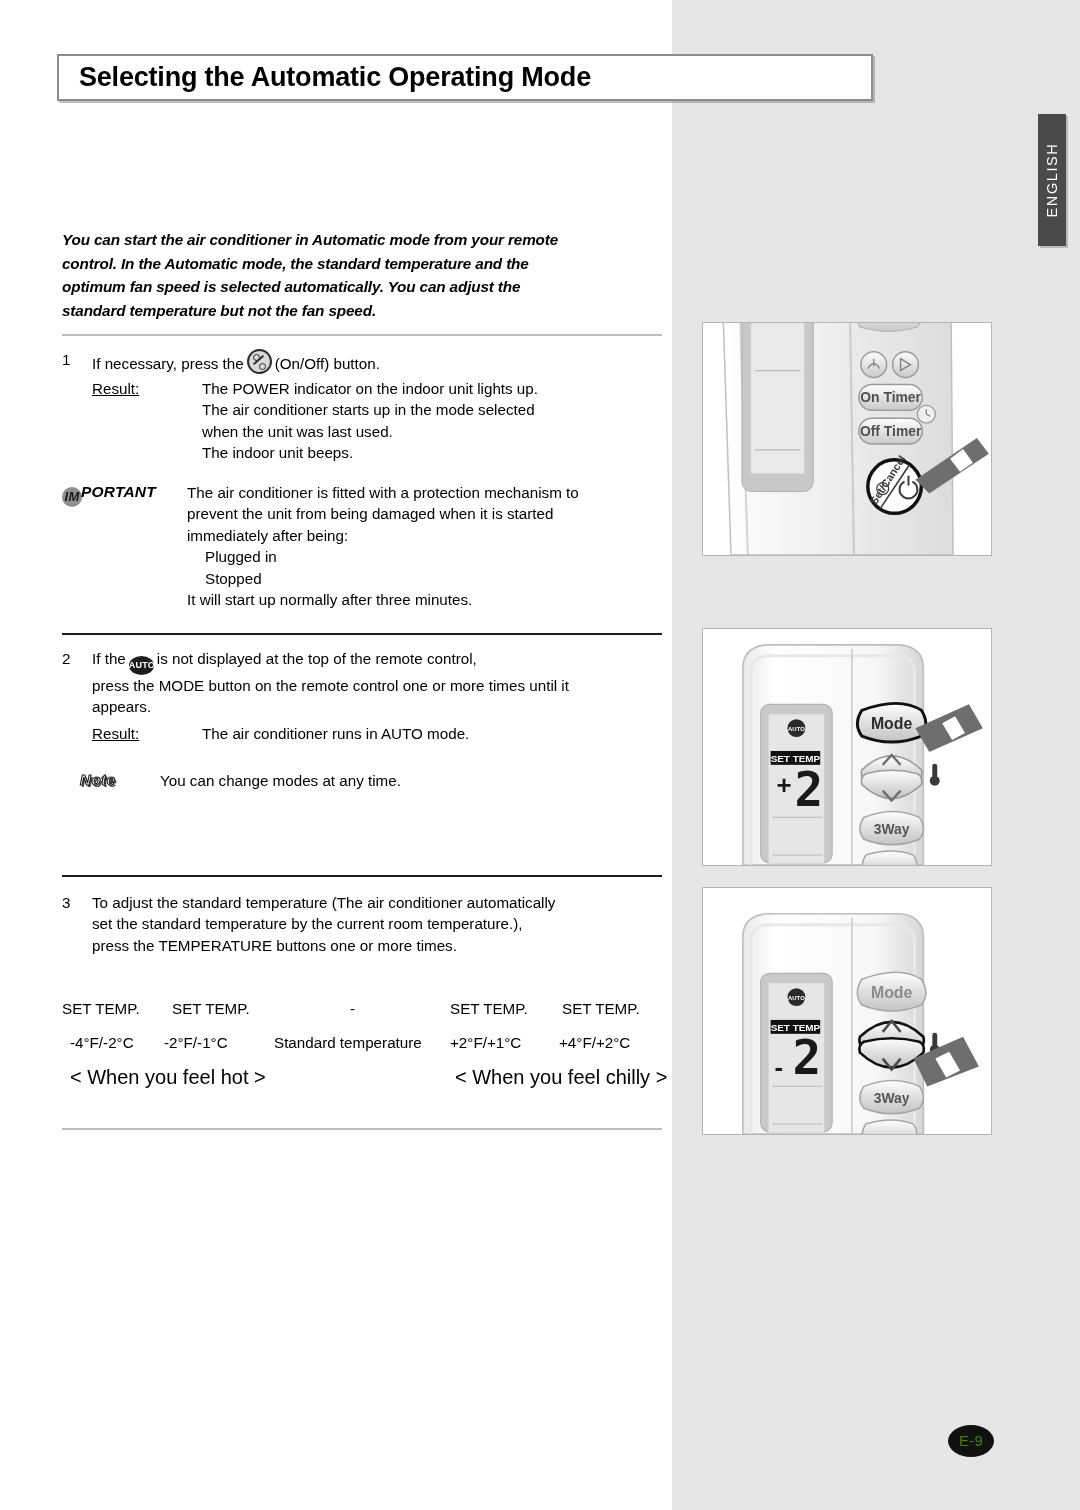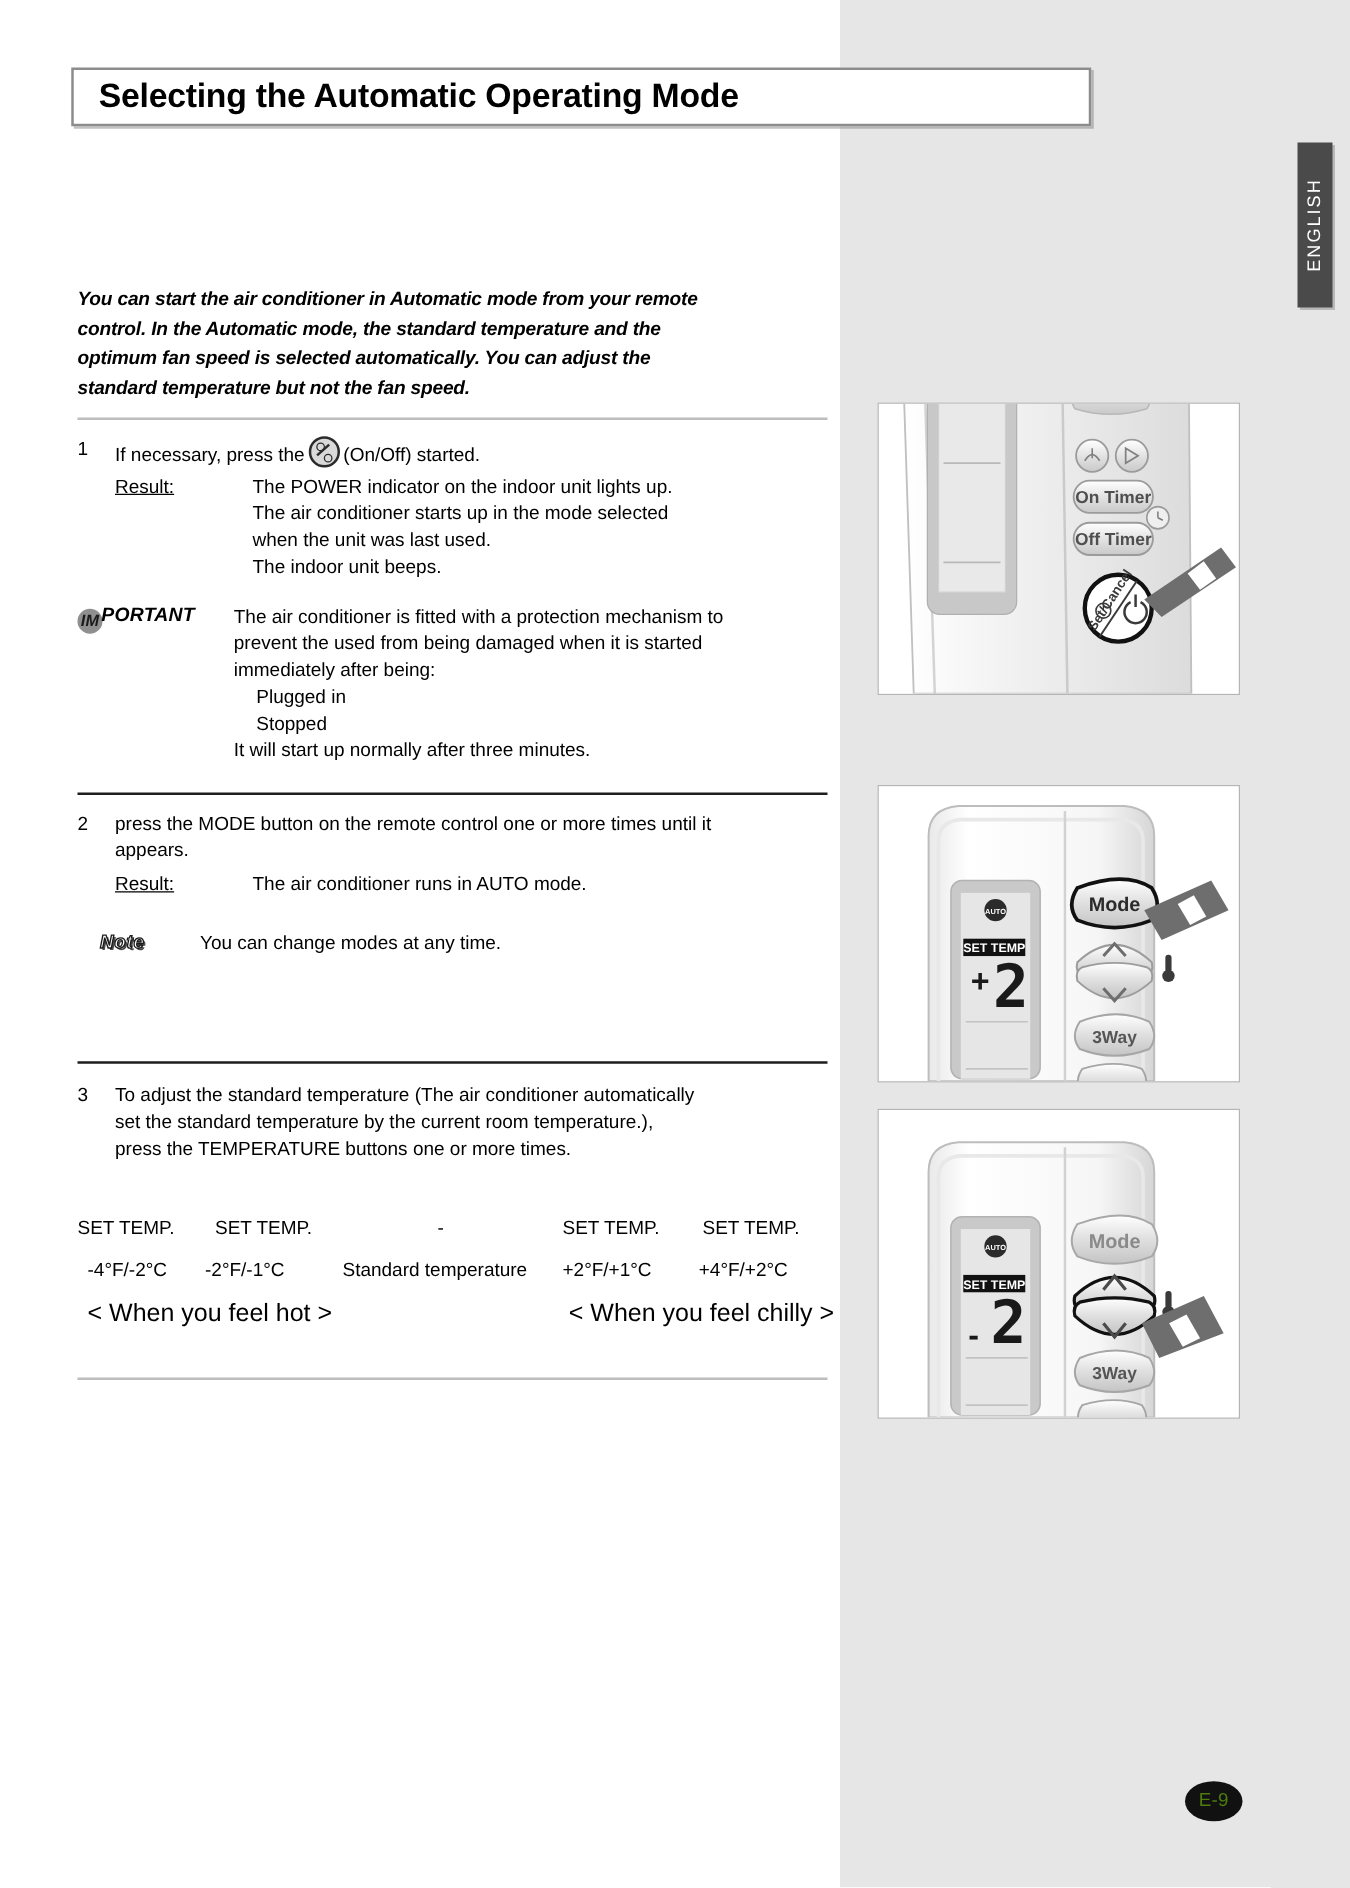--- a/index.html
+++ b/index.html
@@ -318,51 +318,52 @@
       <div>control. In the Automatic mode, the standard temperature and the</div>
       <div>optimum fan speed is selected automatically. You can adjust the</div>
       <div>standard temperature but not the fan speed.</div>
     </div>
 
     <hr class="rule-light" style="margin-top:12px;">
 
     <div class="step" style="margin-top:13px;">
       <div class="step-num">1</div>
       <div class="step-body">
-        <div class="step-line"><span>If necessary, press the</span><span class="icon-power"><i></i></span><span>(On/Off) started.</span></div>
+        <div class="step-line"><span>If necessary, press the</span><span class="icon-power"><i></i></span><span>(On/Off) button.</span></div>
       </div>
     </div>
 
     <div class="result-row">
       <div class="result-label">Result:</div>
       <div class="result-text">
         <div>The POWER indicator on the indoor unit lights up.</div>
         <div>The air conditioner starts up in the mode selected</div>
         <div>when the unit was last used.</div>
         <div>The indoor unit beeps.</div>
       </div>
     </div>
 
     <div class="important-row">
       <div class="important-label"><span class="im-badge">IM</span><span>PORTANT</span></div>
       <div class="important-text">
         <div>The air conditioner is fitted with a protection mechanism to</div>
-        <div>prevent the used from being damaged when it is started</div>
+        <div>prevent the unit from being damaged when it is started</div>
         <div>immediately after being:</div>
         <div class="indent1">Plugged in</div>
         <div class="indent1">Stopped</div>
         <div>It will start up normally after three minutes.</div>
       </div>
     </div>
 
     <hr class="rule-dark" style="margin-top:22px;">
 
     <div class="step" style="margin-top:13px;">
       <div class="step-num">2</div>
       <div class="step-body">
+        <div class="step-line"><span>If the</span><span class="icon-auto">AUTO</span><span>is not displayed at the top of the remote control,</span></div>
         <div class="step-line">press the MODE button on the remote control one or more times until it</div>
         <div class="step-line">appears.</div>
       </div>
     </div>
 
     <div class="result-row" style="margin-top:5px;">
       <div class="result-label">Result:</div>
       <div class="result-text">
         <div>The air conditioner runs in AUTO mode.</div>
       </div>

